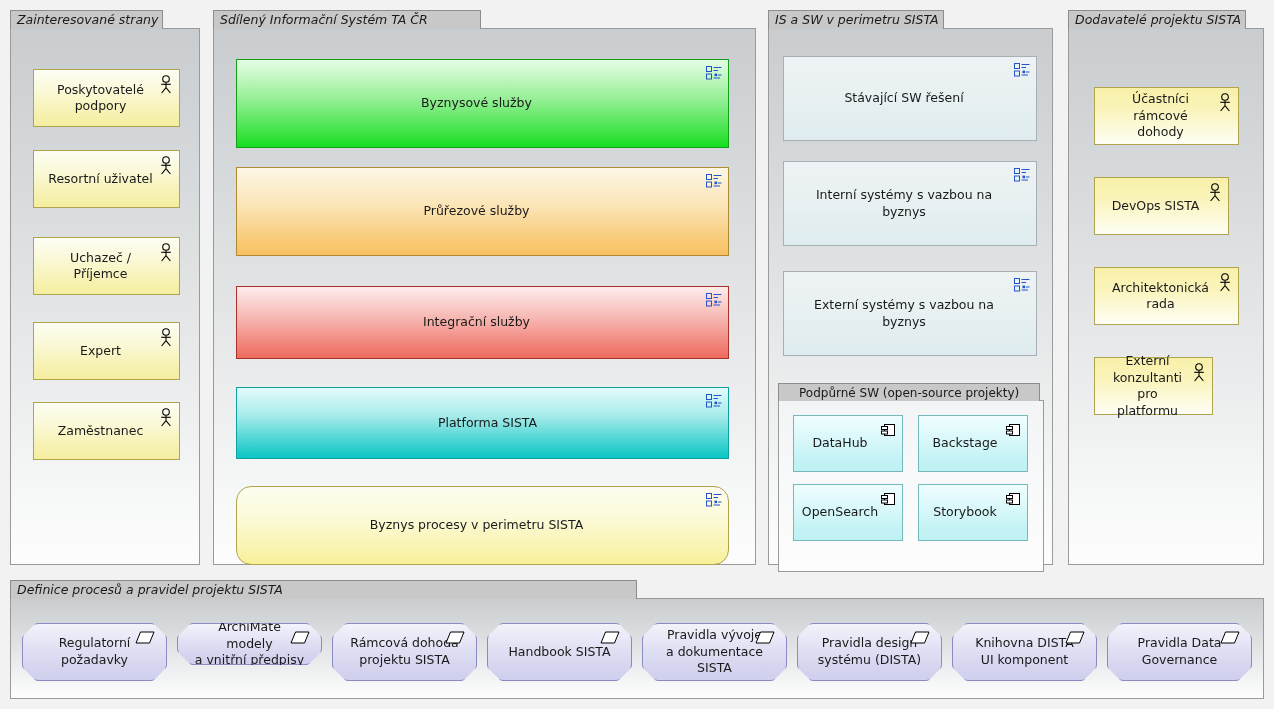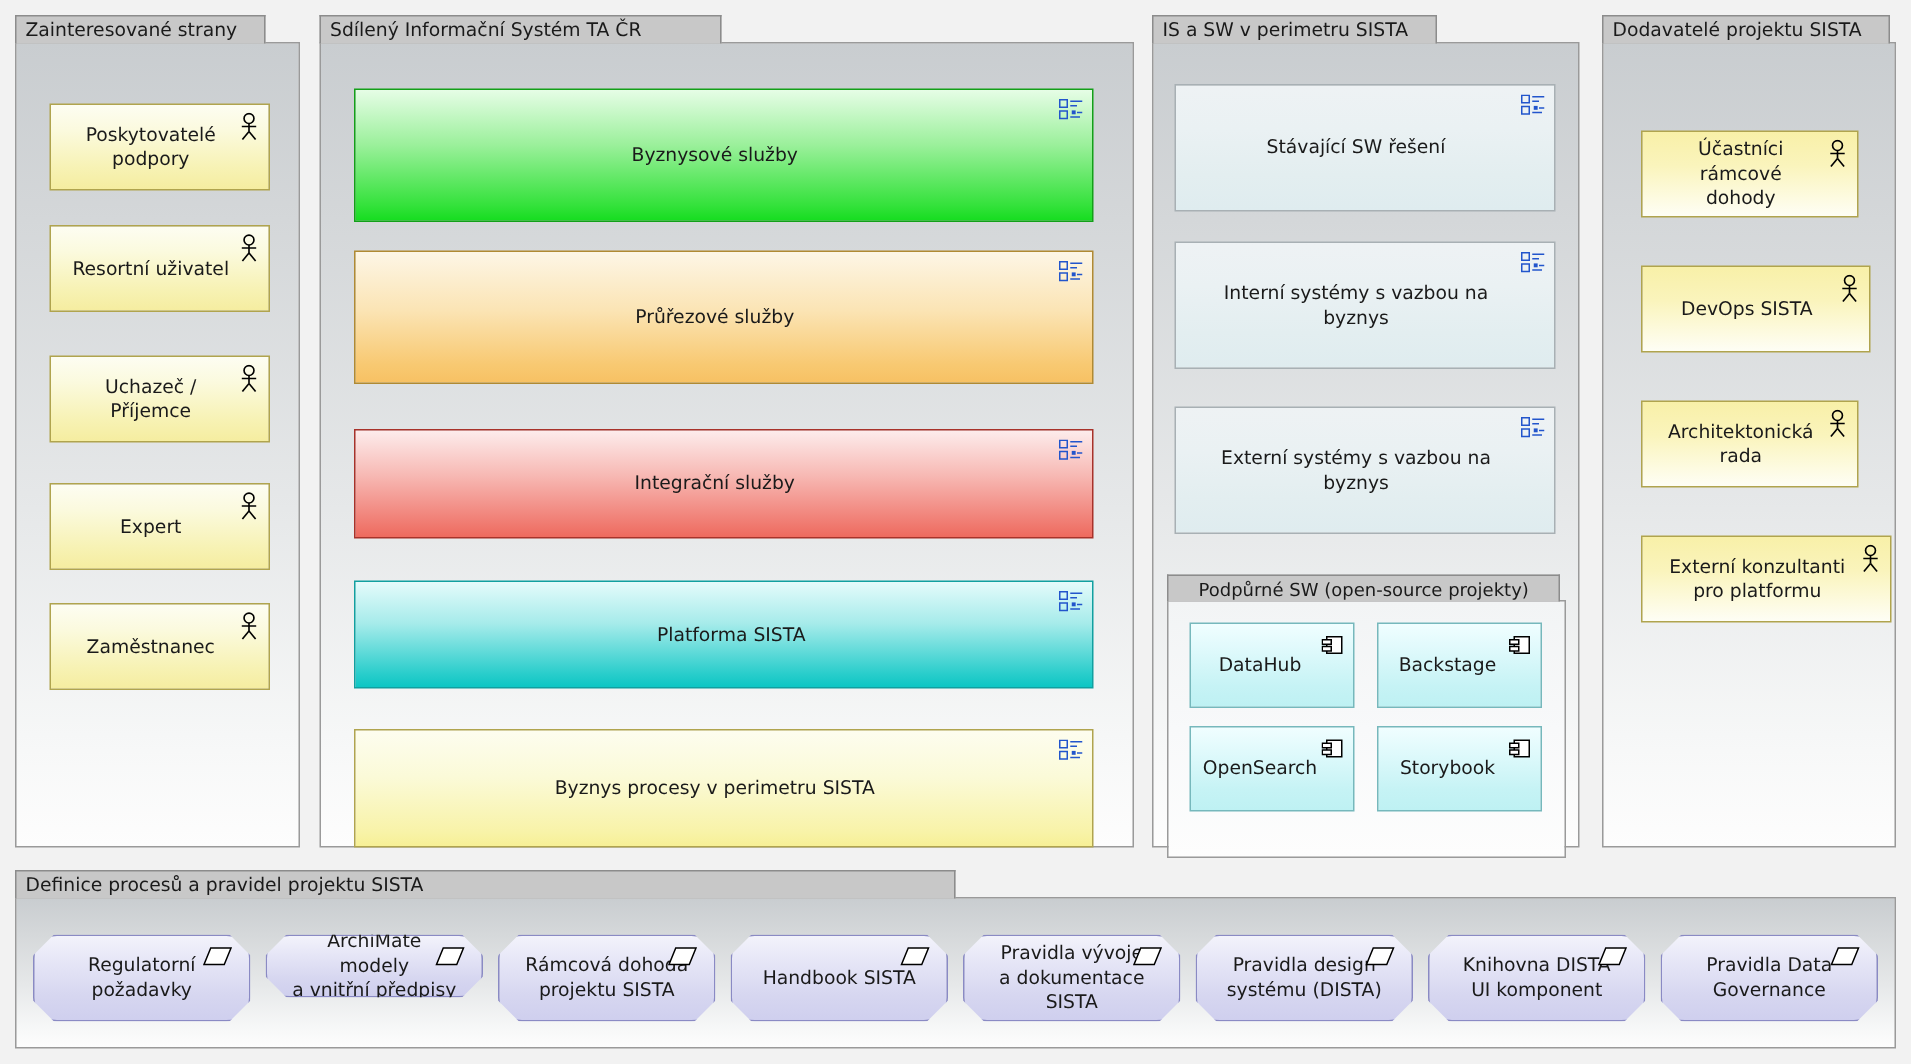--- a/index.html
+++ b/index.html
@@ -15,24 +15,25 @@
 
   
   .pkg{position:absolute;box-sizing:border-box;}
   .pkg-tab{
     position:absolute;top:0;left:0;height:19px;
     box-sizing:border-box;
     background:#c8c8c8;
     border:1px solid #8c8c8c;
     border-bottom:none;
     display:flex;align-items:center;
-    padding:0 18px 0 6px;
+    padding:0 4px 0 6px;
     font-size:12.5px;line-height:1;
     white-space:nowrap;
     z-index:3;
+    font-style:italic;
   }
   .pkg-body{
     position:absolute;left:0;right:0;top:18px;bottom:0;
     box-sizing:border-box;
     border:1px solid #9a9a9a;
     background:linear-gradient(to bottom,#c9cdd0 0%,#d4d7d9 22%,#e6e8e9 58%,#f7f8f8 88%,#fdfdfd 100%);
   }
   .pkg-inner{position:absolute;inset:0;}
 
   
@@ -55,21 +56,21 @@
     background:linear-gradient(to bottom,#f8f0a8 0%,#faf4bc 40%,#fdfbe2 80%,#fefef5 100%);
     border:1px solid #b0a44e;
   }
 
   
   .svc{border-width:1px;border-style:solid;}
   .svc-green{background:linear-gradient(to bottom,#e6fde6 0%,#9bf09b 42%,#35e23c 88%,#16dd20 100%);border-color:#13a018;text-align:right;}
   .svc-orange{background:linear-gradient(to bottom,#fdf6e6 0%,#fbe4b4 45%,#f8c972 86%,#f7c163 100%);border-color:#b08a33;}
   .svc-red{background:linear-gradient(to bottom,#fdecec 0%,#f7b9b4 42%,#f07a70 88%,#ee6a5e 100%);border-color:#a8322a;}
   .svc-teal{background:linear-gradient(to bottom,#e4fbfb 0%,#a5ebea 40%,#28cdcb 88%,#0dc6c4 100%);border-color:#11a0a0;}
-  .svc-yellow{background:linear-gradient(to bottom,#fdfdef 0%,#fbfad8 40%,#f8f3a8 88%,#f7f096 100%);border-color:#b0a44e;}
+  .svc-yellow{background:linear-gradient(to bottom,#fdfdef 0%,#fbfad8 40%,#f8f3a8 88%,#f7f096 100%);border-color:#b0a44e;border-radius:15px;}
 
   
   .sysbox{
     background:linear-gradient(to bottom,#eef2f4 0%,#eaf1f3 35%,#e3eef0 72%,#dfecef 100%);
     border:1px solid #a8b0b4;
   }
   
   .compbox{
     background:linear-gradient(to bottom,#f0feff 0%,#ddf9fb 35%,#c6f3f5 75%,#bef1f3 100%);
     border:1px solid #76b8bc;
@@ -350,21 +351,21 @@
 dohody</span>
           <svg class="icon icon-actor" viewBox="0 0 14 19">
             <circle cx="7" cy="4" r="3.3" fill="none" stroke="#000" stroke-width="1.1"></circle>
             <line x1="7" y1="7.4" x2="7" y2="12.6" stroke="#000" stroke-width="1.1"></line>
             <line x1="2.2" y1="9.3" x2="11.8" y2="9.3" stroke="#000" stroke-width="1.1"></line>
             <line x1="7" y1="12.6" x2="2.6" y2="18" stroke="#000" stroke-width="1.1"></line>
             <line x1="7" y1="12.6" x2="11.4" y2="18" stroke="#000" stroke-width="1.1"></line>
           </svg>
         </div>
 
-        <div class="node actor-r" style="left:25px;top:148px;width:153px;height:58px;">
+        <div class="node actor-r" style="left:25px;top:148px;width:135px;height:58px;">
           <span>DevOps SISTA</span>
           <svg class="icon icon-actor" viewBox="0 0 14 19">
             <circle cx="7" cy="4" r="3.3" fill="none" stroke="#000" stroke-width="1.1"></circle>
             <line x1="7" y1="7.4" x2="7" y2="12.6" stroke="#000" stroke-width="1.1"></line>
             <line x1="2.2" y1="9.3" x2="11.8" y2="9.3" stroke="#000" stroke-width="1.1"></line>
             <line x1="7" y1="12.6" x2="2.6" y2="18" stroke="#000" stroke-width="1.1"></line>
             <line x1="7" y1="12.6" x2="11.4" y2="18" stroke="#000" stroke-width="1.1"></line>
           </svg>
         </div>
 
@@ -372,21 +373,21 @@
           <span>Architektonická rada</span>
           <svg class="icon icon-actor" viewBox="0 0 14 19">
             <circle cx="7" cy="4" r="3.3" fill="none" stroke="#000" stroke-width="1.1"></circle>
             <line x1="7" y1="7.4" x2="7" y2="12.6" stroke="#000" stroke-width="1.1"></line>
             <line x1="2.2" y1="9.3" x2="11.8" y2="9.3" stroke="#000" stroke-width="1.1"></line>
             <line x1="7" y1="12.6" x2="2.6" y2="18" stroke="#000" stroke-width="1.1"></line>
             <line x1="7" y1="12.6" x2="11.4" y2="18" stroke="#000" stroke-width="1.1"></line>
           </svg>
         </div>
 
-        <div class="node actor-r" style="left:25px;top:328px;width:167px;height:58px;">
+        <div class="node actor-r" style="left:25px;top:328px;width:119px;height:58px;">
           <span>Externí konzultanti
 pro platformu</span>
           <svg class="icon icon-actor" viewBox="0 0 14 19">
             <circle cx="7" cy="4" r="3.3" fill="none" stroke="#000" stroke-width="1.1"></circle>
             <line x1="7" y1="7.4" x2="7" y2="12.6" stroke="#000" stroke-width="1.1"></line>
             <line x1="2.2" y1="9.3" x2="11.8" y2="9.3" stroke="#000" stroke-width="1.1"></line>
             <line x1="7" y1="12.6" x2="2.6" y2="18" stroke="#000" stroke-width="1.1"></line>
             <line x1="7" y1="12.6" x2="11.4" y2="18" stroke="#000" stroke-width="1.1"></line>
           </svg>
         </div>

